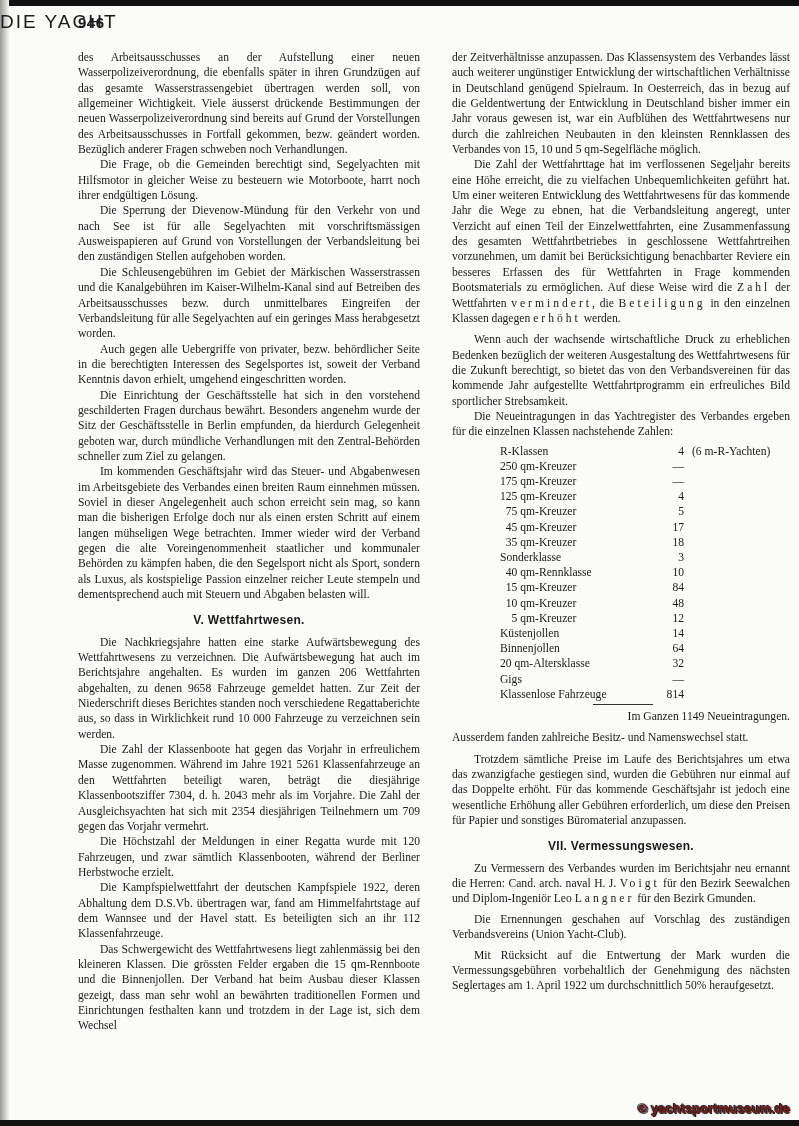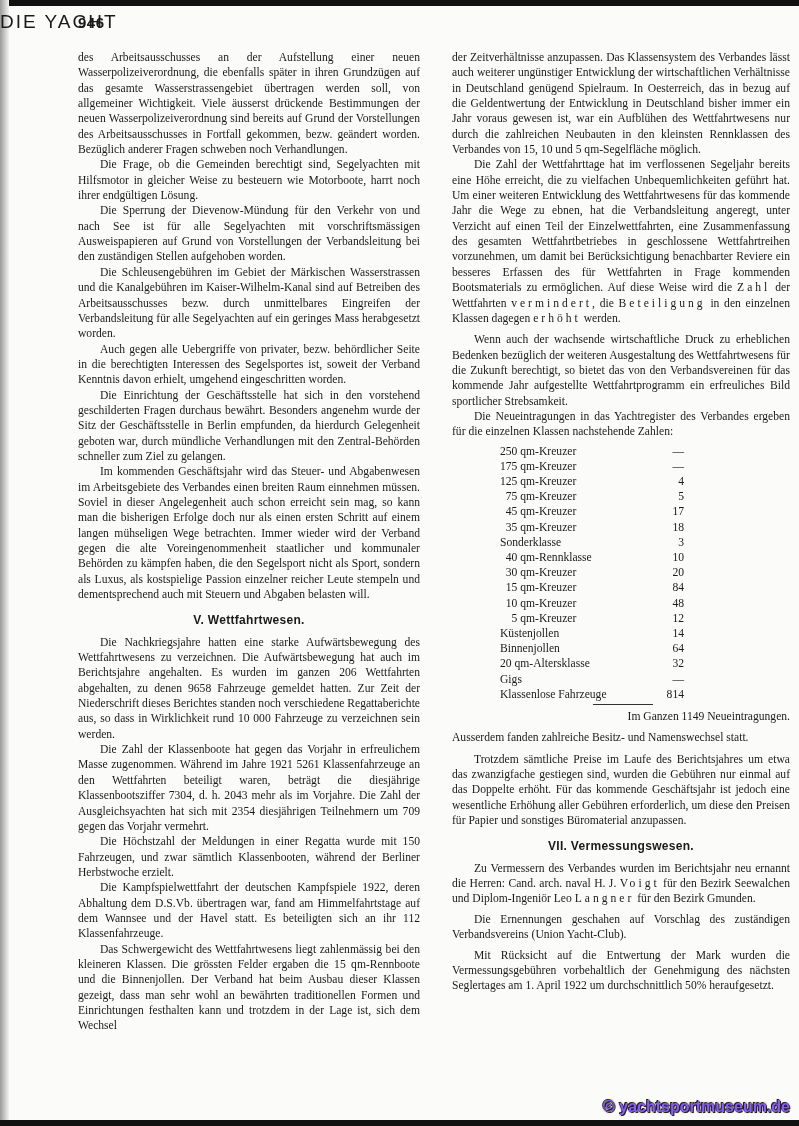--- a/index.html
+++ b/index.html
@@ -26,21 +26,21 @@
     text-align:center; margin:11px 0 6px 0; letter-spacing:0.3px; }
   .sp { letter-spacing:3px; }
   table.reg { border-collapse:collapse; margin:4px 0 0 48px; font-size:11.6px; line-height:15.2px; }
   table.reg td { padding:0; vertical-align:top; }
   table.reg td.cls { width:140px; }
   table.reg td.num { width:44px; text-align:right; padding-right:6px; }
   table.reg td.note { padding-left:2px; }
   .sumline { width:60px; border-top:1px solid #333; margin:2px 0 0 141px; }
   .total { text-align:right; margin:4px 0 6px 40px; }
   .watermark { position:absolute; right:9px; bottom:10px; font-family:"Liberation Sans", sans-serif;
-    font-size:16px; color:#8b5cf6; font-weight:bold;
+    font-size:13px; color:#7f1d1d; font-weight:bold;
     text-shadow:0 0 1px #222, 0 0 2px #222, 1px 1px 0 #222, -1px -1px 0 #222; }
 </style>
 </head>
 <body>
 
 <div class="topbar"></div>
 <div class="leftedge"></div>
 
 <div class="pagenum">946</div>
 <div class="runhead">DIE YACHT</div>
@@ -51,34 +51,39 @@
   <p>Die Sperrung der Dievenow-Mündung für den Verkehr von und nach See ist für alle Segelyachten mit vorschriftsmässigen Ausweispapieren auf Grund von Vorstellungen der Verbandsleitung bei den zuständigen Stellen aufgehoben worden.</p>
   <p>Die Schleusengebühren im Gebiet der Märkischen Wasserstrassen und die Kanalgebühren im Kaiser-Wilhelm-Kanal sind auf Betreiben des Arbeitsausschusses bezw. durch unmittelbares Eingreifen der Verbandsleitung für alle Segelyachten auf ein geringes Mass herabgesetzt worden.</p>
   <p>Auch gegen alle Uebergriffe von privater, bezw. behördlicher Seite in die berechtigten Interessen des Segelsportes ist, soweit der Verband Kenntnis davon erhielt, umgehend eingeschritten worden.</p>
   <p>Die Einrichtung der Geschäftsstelle hat sich in den vorstehend geschilderten Fragen durchaus bewährt. Besonders angenehm wurde der Sitz der Geschäftsstelle in Berlin empfunden, da hierdurch Gelegenheit geboten war, durch mündliche Verhandlungen mit den Zentral-Behörden schneller zum Ziel zu gelangen.</p>
   <p>Im kommenden Geschäftsjahr wird das Steuer- und Abgabenwesen im Arbeitsgebiete des Verbandes einen breiten Raum einnehmen müssen. Soviel in dieser Angelegenheit auch schon erreicht sein mag, so kann man die bisherigen Erfolge doch nur als einen ersten Schritt auf einem langen mühseligen Wege betrachten. Immer wieder wird der Verband gegen die alte Voreingenommenheit staatlicher und kommunaler Behörden zu kämpfen haben, die den Segelsport nicht als Sport, sondern als Luxus, als kostspielige Passion einzelner reicher Leute stempeln und dementsprechend auch mit Steuern und Abgaben belasten will.</p>
 
   <h2 class="sect">V. Wettfahrtwesen.</h2>
 
   <p>Die Nachkriegsjahre hatten eine starke Aufwärtsbewegung des Wettfahrtwesens zu verzeichnen. Die Aufwärtsbewegung hat auch im Berichtsjahre angehalten. Es wurden im ganzen 206 Wettfahrten abgehalten, zu denen 9658 Fahrzeuge gemeldet hatten. Zur Zeit der Niederschrift dieses Berichtes standen noch verschiedene Regattaberichte aus, so dass in Wirklichkeit rund 10 000 Fahrzeuge zu verzeichnen sein werden.</p>
   <p>Die Zahl der Klassenboote hat gegen das Vorjahr in erfreulichem Masse zugenommen. Während im Jahre 1921 5261 Klassenfahrzeuge an den Wettfahrten beteiligt waren, beträgt die diesjährige Klassenbootsziffer 7304, d. h. 2043 mehr als im Vorjahre. Die Zahl der Ausgleichsyachten hat sich mit 2354 diesjährigen Teilnehmern um 709 gegen das Vorjahr vermehrt.</p>
-  <p>Die Höchstzahl der Meldungen in einer Regatta wurde mit 150 Fahrzeugen, und zwar sämtlich Klassenbooten, während der Berliner Herbstwoche erzielt.</p>
+  <p>Die Höchstzahl der Meldungen in einer Regatta wurde mit 120 Fahrzeugen, und zwar sämtlich Klassenbooten, während der Berliner Herbstwoche erzielt.</p>
   <p>Die Kampfspielwettfahrt der deutschen Kampfspiele 1922, deren Abhaltung dem D.S.Vb. übertragen war, fand am Himmelfahrtstage auf dem Wannsee und der Havel statt. Es beteiligten sich an ihr 112 Klassenfahrzeuge.</p>
   <p>Das Schwergewicht des Wettfahrtwesens liegt zahlenmässig bei den kleineren Klassen. Die grössten Felder ergaben die 15 qm-Rennboote und die Binnenjollen. Der Verband hat beim Ausbau dieser Klassen gezeigt, dass man sehr wohl an bewährten traditionellen Formen und Einrichtungen festhalten kann und trotzdem in der Lage ist, sich dem Wechsel</p>
 </div>
 
 <div class="col right">
   <p class="noind">der Zeitverhältnisse anzupassen. Das Klassensystem des Verbandes lässt auch weiterer ungünstiger Entwicklung der wirtschaftlichen Verhältnisse in Deutschland genügend Spielraum. In Oesterreich, das in bezug auf die Geldentwertung der Entwicklung in Deutschland bisher immer ein Jahr voraus gewesen ist, war ein Aufblühen des Wettfahrtwesens nur durch die zahlreichen Neubauten in den kleinsten Rennklassen des Verbandes von 15, 10 und 5 qm-Segelfläche möglich.</p>
   <p><span>Die Zahl der Wettfahrttage hat im verflossenen Segeljahr bereits eine Höhe erreicht, die zu vielfachen Unbequemlichkeiten geführt hat. Um einer weiteren Entwicklung des Wettfahrtwesens für das kommende Jahr die Wege zu ebnen, hat die Verbandsleitung angeregt, unter Verzicht auf einen Teil der Einzelwettfahrten, eine Zusammenfassung des gesamten Wettfahrtbetriebes in geschlossene Wettfahrtreihen vorzunehmen, um damit bei Berücksichtigung benachbarter Reviere ein besseres Erfassen des für Wettfahrten in Frage kommenden Bootsmaterials zu ermöglichen. Auf diese Weise wird die </span><span class="sp">Zahl</span><span> der Wettfahrten </span><span class="sp">vermindert</span><span>, die </span><span class="sp">Beteiligung</span><span> in den einzelnen Klassen dagegen </span><span class="sp">erhöht</span><span> werden.</span></p>
   <p style="margin-top:6px">Wenn auch der wachsende wirtschaftliche Druck zu erheblichen Bedenken bezüglich der weiteren Ausgestaltung des Wettfahrtwesens für die Zukunft berechtigt, so bietet das von den Verbandsvereinen für das kommende Jahr aufgestellte Wettfahrtprogramm ein erfreuliches Bild sportlicher Strebsamkeit.</p>
 
   <p>Die Neueintragungen in das Yachtregister des Verbandes ergeben für die einzelnen Klassen nachstehende Zahlen:</p>
 
   <table class="reg">
     <tbody id="reg-body">
+        <tr>
+          <td class="cls">R-Klassen</td>
+          <td class="num">4</td>
+          <td class="note">(6 m-R-Yachten)</td>
+        </tr>
         <tr>
           <td class="cls">250 qm-Kreuzer</td>
           <td class="num">—</td>
           <td class="note"></td>
         </tr>
         <tr>
           <td class="cls">175 qm-Kreuzer</td>
           <td class="num">—</td>
           <td class="note"></td>
         </tr>
@@ -103,25 +108,20 @@
           <td class="note"></td>
         </tr>
         <tr>
           <td class="cls">Sonderklasse</td>
           <td class="num">3</td>
           <td class="note"></td>
         </tr>
         <tr>
           <td class="cls">&nbsp;&nbsp;40 qm-Rennklasse</td>
           <td class="num">10</td>
-          <td class="note"></td>
-        </tr>
-        <tr>
-          <td class="cls">&nbsp;&nbsp;30 qm-Kreuzer</td>
-          <td class="num">20</td>
           <td class="note"></td>
         </tr>
         <tr>
           <td class="cls">&nbsp;&nbsp;15 qm-Kreuzer</td>
           <td class="num">84</td>
           <td class="note"></td>
         </tr>
         <tr>
           <td class="cls">&nbsp;&nbsp;10 qm-Kreuzer</td>
           <td class="num">48</td>

